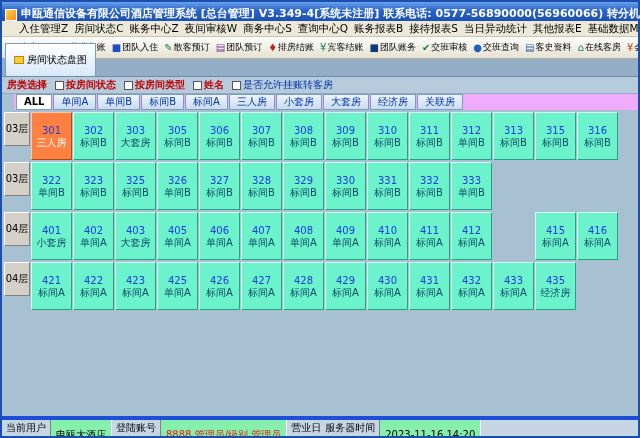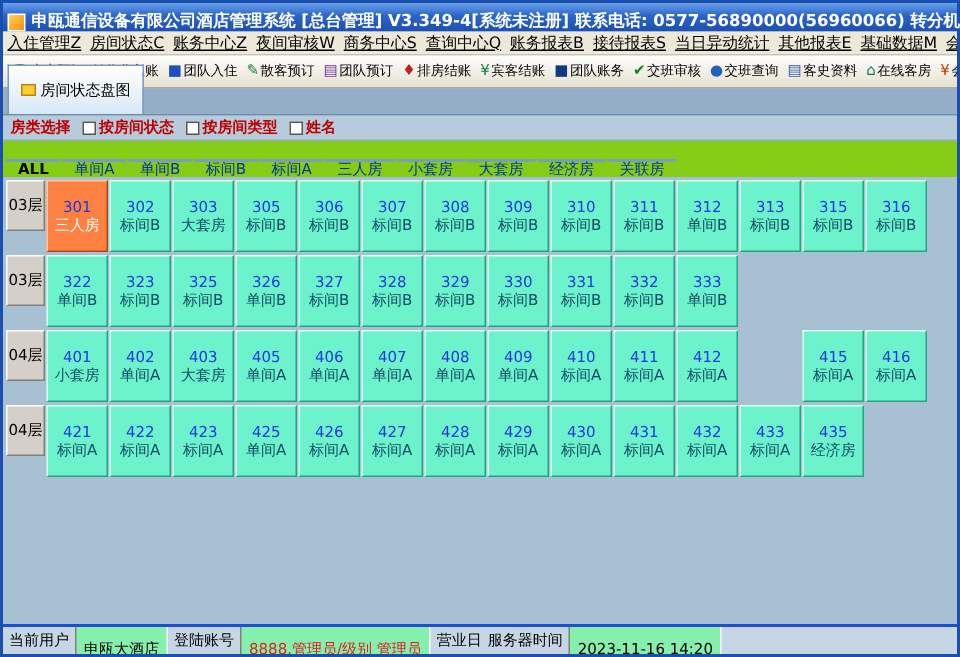--- a/index.html
+++ b/index.html
@@ -5,56 +5,56 @@
   *{margin:0;padding:0;box-sizing:border-box;}
   html,body{width:640px;height:438px;overflow:hidden;}
   body{font-family:"DejaVu Sans","Liberation Sans",sans-serif;font-size:11px;}
   .window{width:640px;height:438px;display:flex;flex-direction:column;border:2px solid #1a4fae;background:#a7c0d2;}
   
   .title-bar{height:19px;flex:0 0 19px;background:linear-gradient(180deg,#6aa2ec 0%,#2a64c8 45%,#1c50b2 100%);display:flex;align-items:flex-end;gap:4px;padding:0 3px;color:#fff;}
   .title-icon{width:12px;height:12px;background:linear-gradient(135deg,#ffd34d,#ff8c1a);border:1px solid #fff;flex:0 0 12px;}
   .title-text{font-size:11px;font-weight:bold;white-space:nowrap;}
   .title-contact{margin-left:auto;margin-right:8px;font-size:11px;font-weight:bold;white-space:nowrap;}
   
-  .menu-bar{height:16px;flex:0 0 16px;background:#ece9d8;border-bottom:1px solid #c8c4b4;display:flex;align-items:center;font-size:10.5px;padding:0 0;white-space:nowrap;overflow:hidden;text-decoration:underline;}
+  .menu-bar{height:16px;flex:0 0 16px;background:#ece9d8;border-bottom:1px solid #c8c4b4;display:flex;align-items:center;font-size:10.5px;padding:0 14px;white-space:nowrap;overflow:hidden;}
   .menu-item{padding:0 3px;color:#000;}
   
   .toolbar{height:22px;flex:0 0 22px;background:linear-gradient(#fdfdfb,#e6e2d2);display:flex;align-items:center;padding:0 2px;border-bottom:1px solid #b0ac9c;white-space:nowrap;overflow:hidden;}
   .tb-btn{display:inline-flex;align-items:center;gap:1px;padding:1px 2px;border:1px solid transparent;font-size:9px;}
   .tb-icon{font-size:10px;line-height:10px;}
   .tb-label{color:#000;}
   .tb-right{margin-left:auto;display:inline-flex;}
   
   .panel-strip{height:18px;flex:0 0 18px;background:#93aec6;display:flex;align-items:flex-end;padding:0 3px;border-bottom:1px solid #6d8cab;}
   .panel-tab{height:31px;display:flex;align-items:center;gap:3px;background:linear-gradient(#ffffff,#d8e8f8);border:1px solid #7a9cc0;border-bottom:none;padding:16px 8px;font-size:10px;color:#000;}
   .folder-icon{width:10px;height:8px;background:#ffcc33;border:1px solid #b8860b;}
   
   .filter-bar{height:17px;flex:0 0 17px;display:flex;align-items:center;gap:8px;padding:0 5px;background:#b6cbdc;border-bottom:1px solid #8fa9c0;font-size:10px;white-space:nowrap;overflow:hidden;}
   .red{color:#c00000;font-weight:bold;}
   .blue{color:#0033aa;}
   .fcheck{display:inline-flex;align-items:center;gap:2px;}
   .cb{width:9px;height:9px;background:#fff;border:1px solid #555;display:inline-block;}
   .count-badge{background:#33e033;color:#000;padding:0 5px;border:1px solid #18a018;font-weight:bold;}
   
-  .tabs-bar{height:16px;flex:0 0 16px;display:flex;gap:1px;padding:12px 2px;background:#84cc16;}
+  .tabs-bar{height:16px;flex:0 0 16px;display:flex;gap:1px;padding:0 2px;background:#f0abfc;margin-left:12px;}
   .rtab{padding:0 7px;font-size:10px;line-height:14px;background:linear-gradient(#eef5fc,#c8dcee);border:1px solid #7a9cc0;color:#0033aa;}
   .rtab.active{background:#fff;color:#000;font-weight:bold;}
   
   .room-grid{padding:2px 2px 0 2px;}
   .grid-row{display:flex;margin-bottom:2px;}
   .floor-cell{width:26px;flex:0 0 26px;height:34px;background:#d4d0c8;border:1px solid;border-color:#ffffff #808080 #808080 #ffffff;display:flex;align-items:center;justify-content:center;font-size:10px;color:#000;}
   .room-cell{width:41px;flex:0 0 41px;height:48px;margin-left:1px;background:#6df3cc;border:1px solid;border-color:#d9fff3 #27a183 #27a183 #d9fff3;display:flex;flex-direction:column;align-items:center;justify-content:center;gap:1px;font-size:10px;}
   .room-spacer{width:41px;flex:0 0 41px;height:34px;margin-left:1px;background:transparent;}
   .room-no{color:#1b3ae0;line-height:11px;}
   .room-type{color:#0a4a66;line-height:11px;}
   .room-cell.occupied{background:#ff8040;border-color:#ffc8a0 #b04a10 #b04a10 #ffc8a0;}
   .room-cell.occupied .room-type{color:#ffffff;}
   .filler{flex:1 1 auto;background:#a7c0d2;}
   
-  .status-bar{height:20px;flex:0 0 20px;background:#c6d6e4;border-top:2px solid #1d4ed8;display:flex;align-items:center;gap:4px;padding:0 4px;font-size:10px;white-space:nowrap;overflow:hidden;}
+  .status-bar{height:20px;flex:0 0 20px;background:#c6d6e4;border-top:4px solid #1d4ed8;display:flex;align-items:center;gap:4px;padding:0 4px;font-size:10px;white-space:nowrap;overflow:hidden;}
   .sunken{background:#86efac;border:1px solid;border-color:#808080 #ffffff #ffffff #808080;padding:17px 5px;height:15px;line-height:13px;}
   .acct{color:#e02020;}
   .sb-label{color:#000;}
 </style>
 </head>
 <body>
 
 <div class="window">
 
   <div class="title-bar">
@@ -141,20 +141,24 @@
       <span class="red">按房间状态</span>
     </span>
     <span class="fcheck">
       <span class="cb"></span>
       <span class="red">按房间类型</span>
     </span>
     <span class="fcheck">
       <span class="cb"></span>
       <span class="red">姓名</span>
     </span>
+    <span class="fcheck">
+      <span class="cb"></span>
+      <span class="blue">是否允许挂账转客房</span>
+    </span>
   </div>
 
   <div class="tabs-bar">
       <span class="rtab active">ALL</span>
       <span class="rtab">单间A</span>
       <span class="rtab">单间B</span>
       <span class="rtab">标间B</span>
       <span class="rtab">标间A</span>
       <span class="rtab">三人房</span>
       <span class="rtab">小套房</span>

